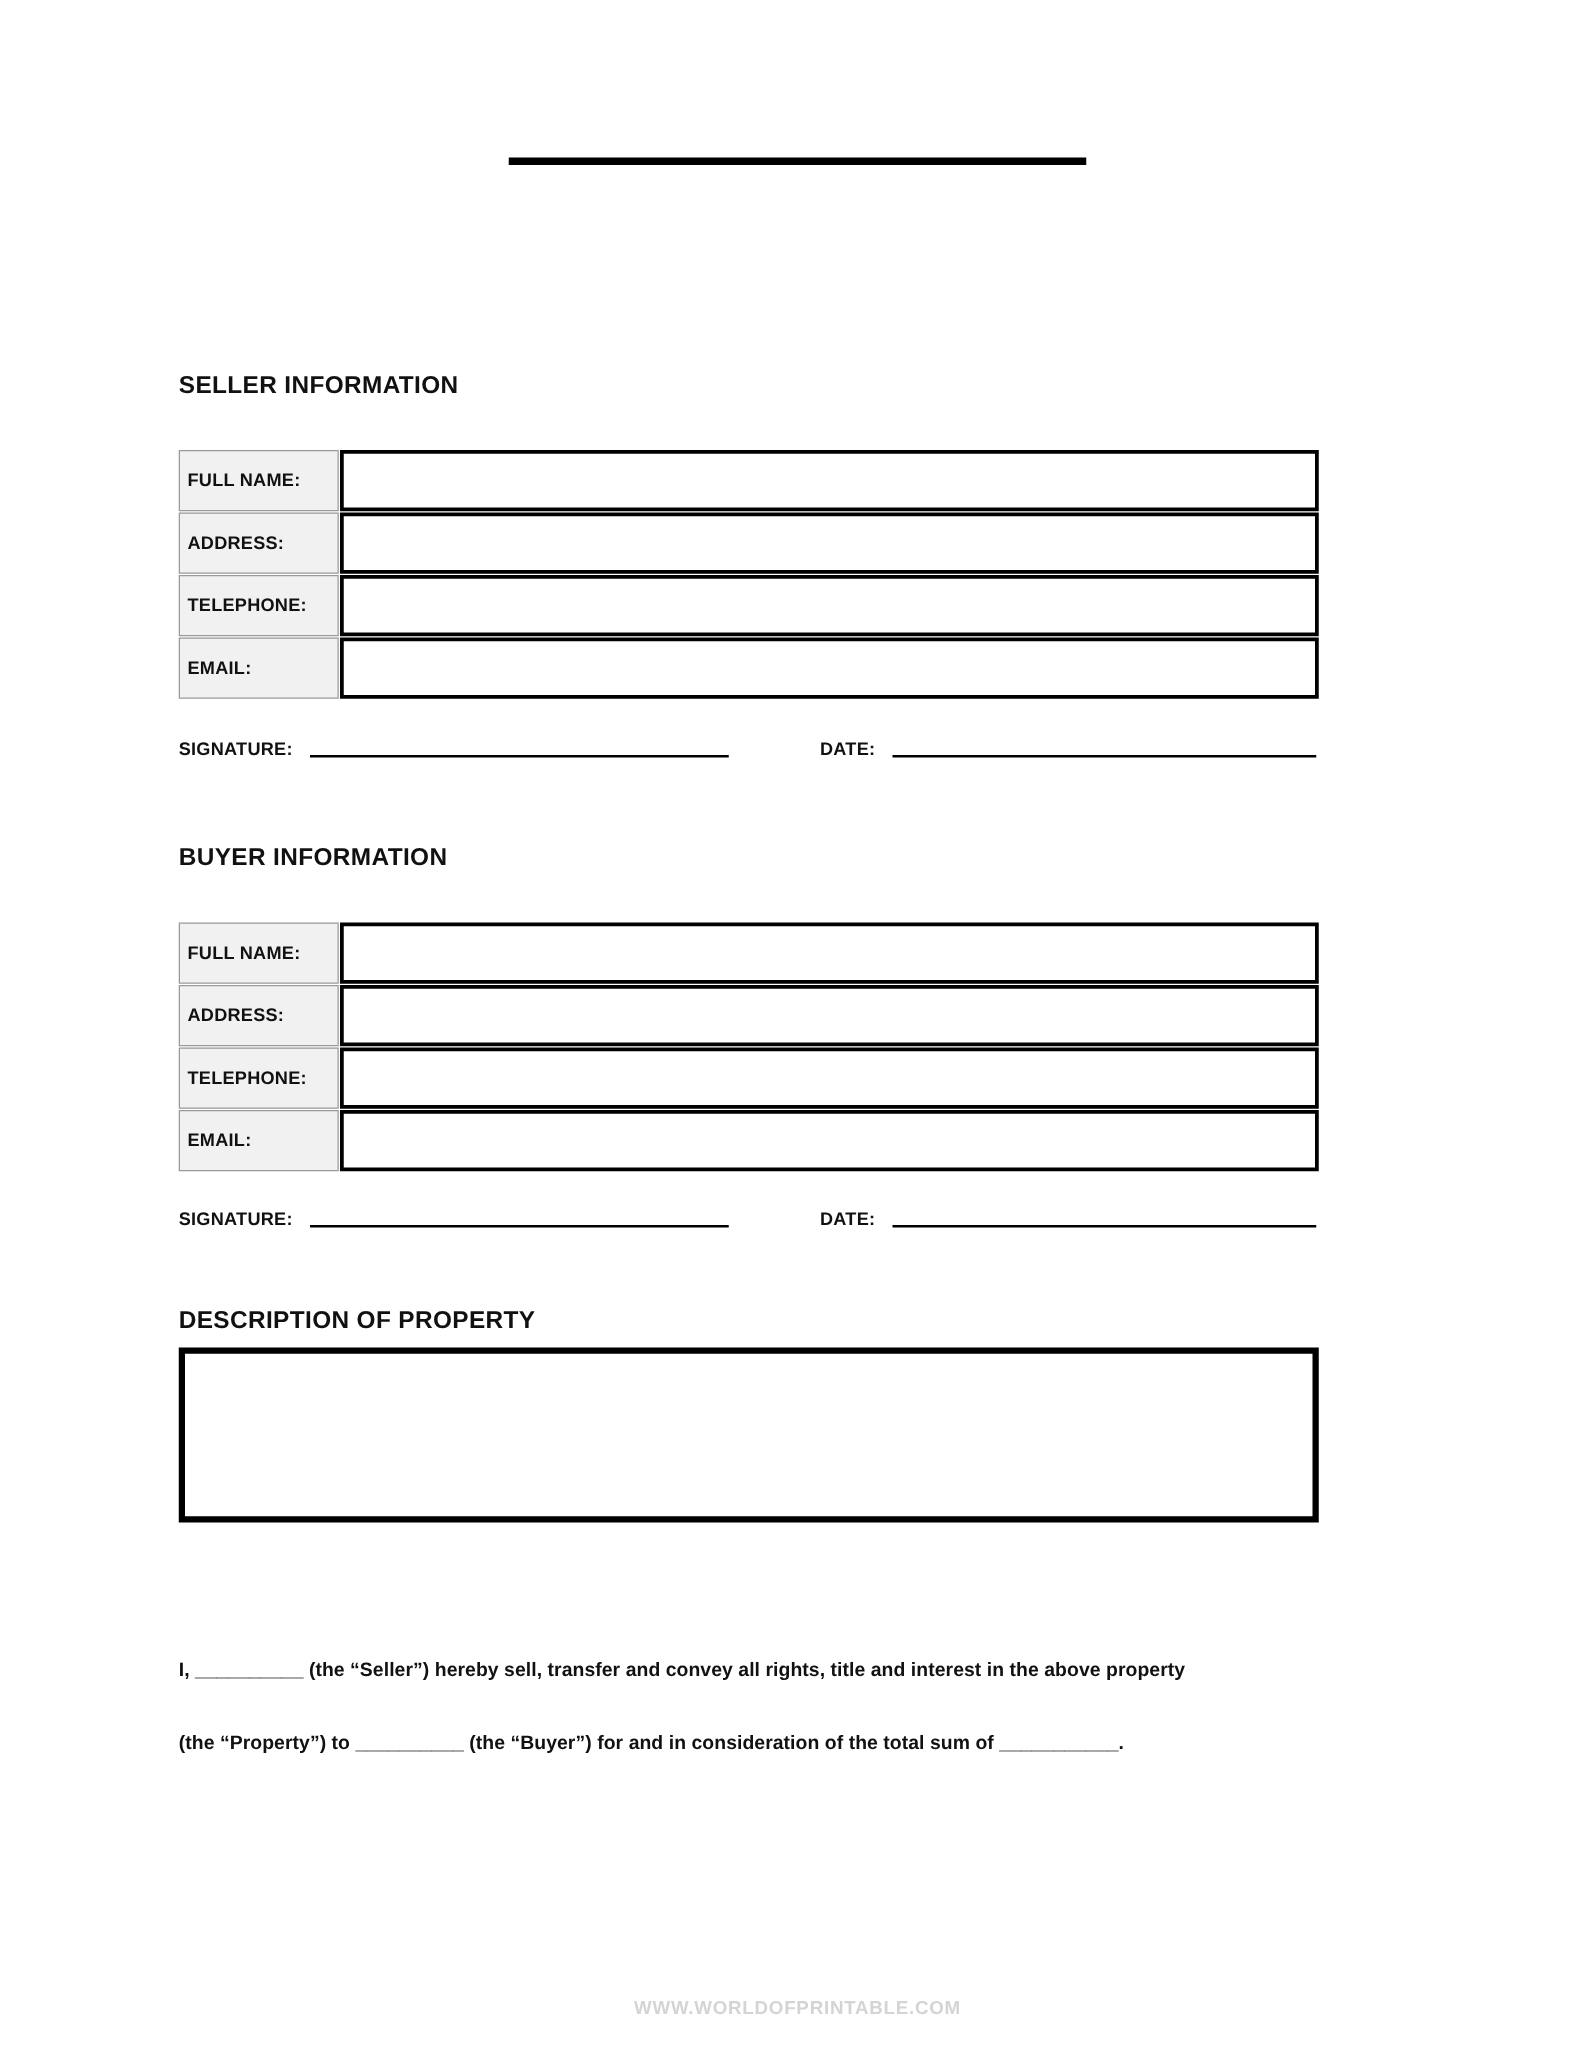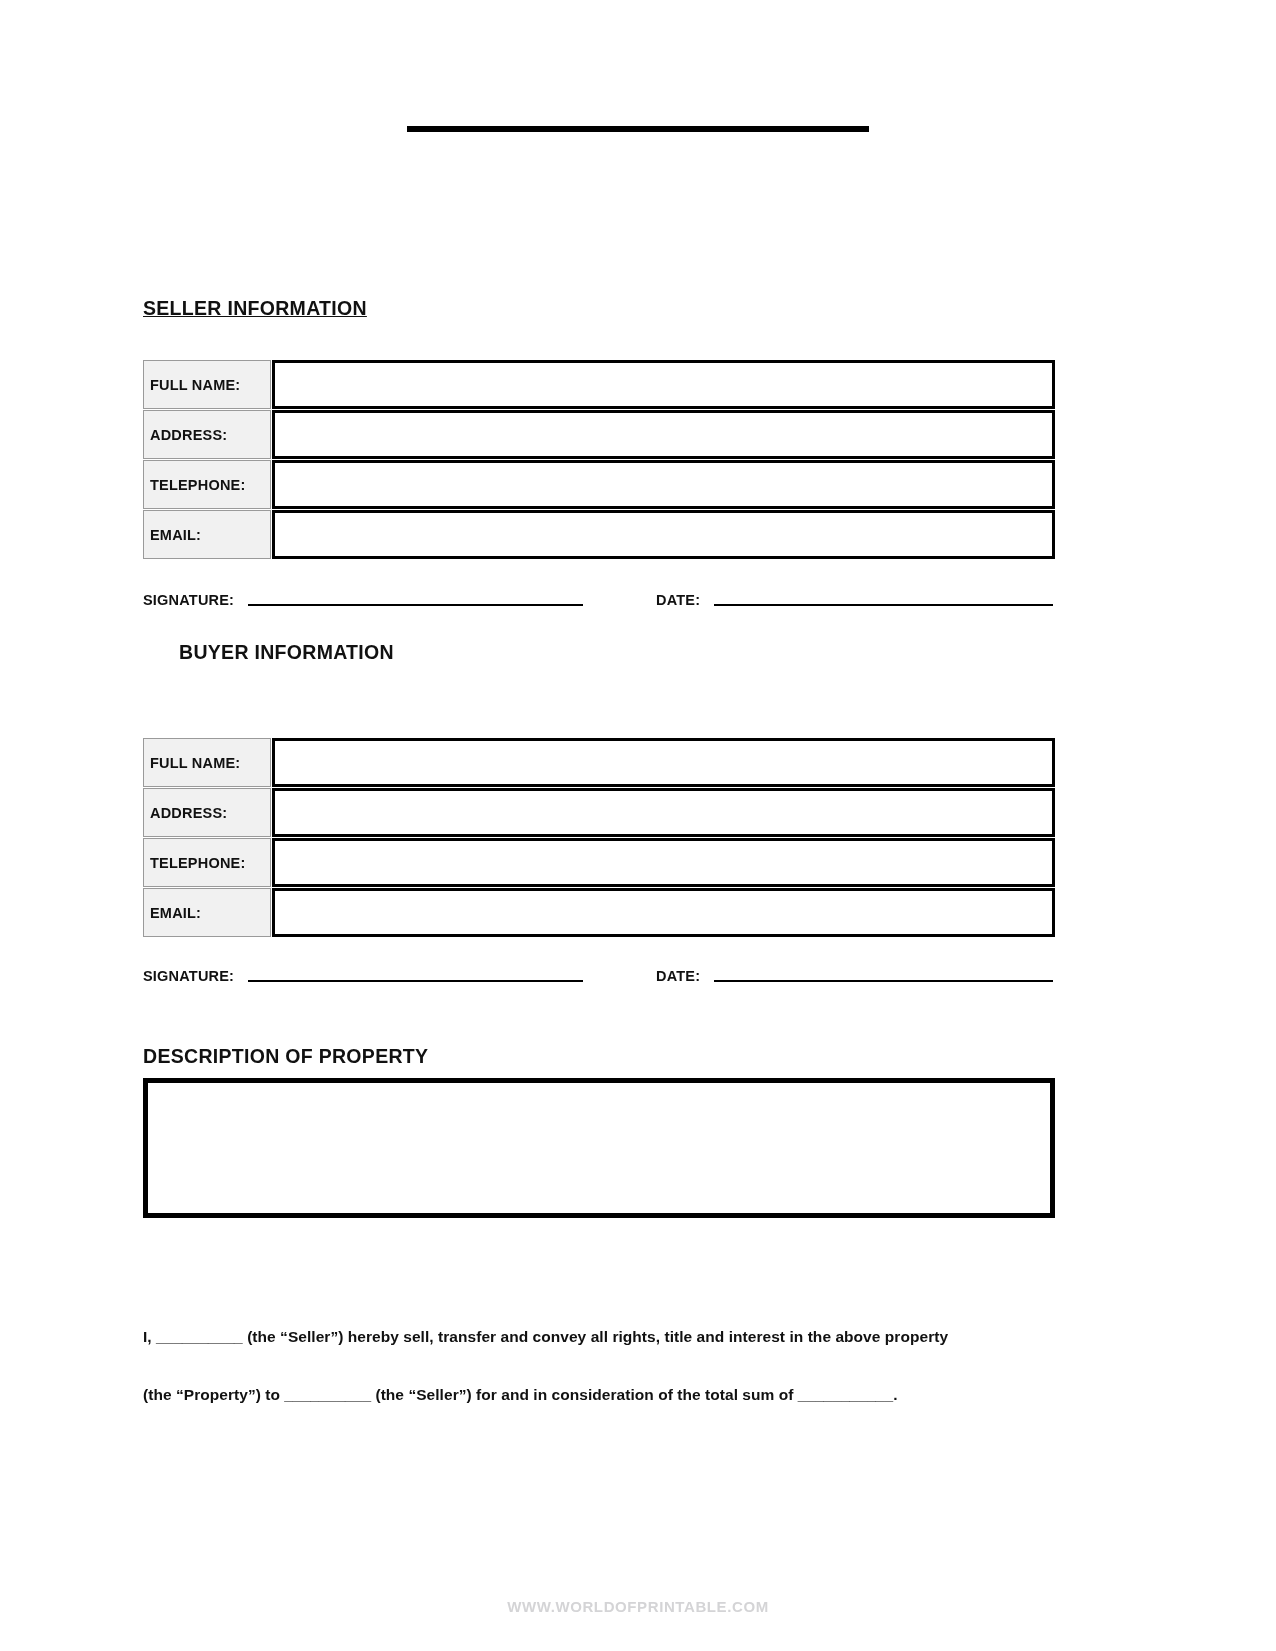--- a/index.html
+++ b/index.html
@@ -47,22 +47,22 @@
 
   
   .section-heading {
     position: absolute;
     left: 143px;
     font-size: 19.5px;
     font-weight: bold;
     letter-spacing: 0.3px;
     color: #111;
   }
-  #seller-heading { top: 297px; text-decoration: underline; }
-  #buyer-heading  { top: 641px; margin-left: 36px; }
+  #seller-heading { top: 297px; }
+  #buyer-heading  { top: 675px; }
   #desc-heading   { top: 1045px; }
 
   
   .info-table {
     position: absolute;
     left: 143px;
     width: 912px;
   }
   #seller-table { top: 360px; }
   #buyer-table  { top: 738px; }
@@ -239,18 +239,18 @@
       <span class="sig-label">DATE:</span>
       <span class="sig-line date"></span>
     </div>
   </div>
 
   <div class="section-heading" id="desc-heading">DESCRIPTION OF PROPERTY</div>
   <div id="desc-box"></div>
 
   <div id="consideration">
     <span class="line">I, __________ (the “Seller”) hereby sell, transfer and convey all rights, title and interest in the above property</span>
-    <span class="line">(the “Property”) to __________  (the “Seller”) for and in consideration of the total sum of ___________.</span>
+    <span class="line">(the “Property”) to __________  (the “Buyer”) for and in consideration of the total sum of ___________.</span>
   </div>
 
   <div id="footer">WWW.WORLDOFPRINTABLE.COM</div>
 
 </div>
 
 </body></html>

